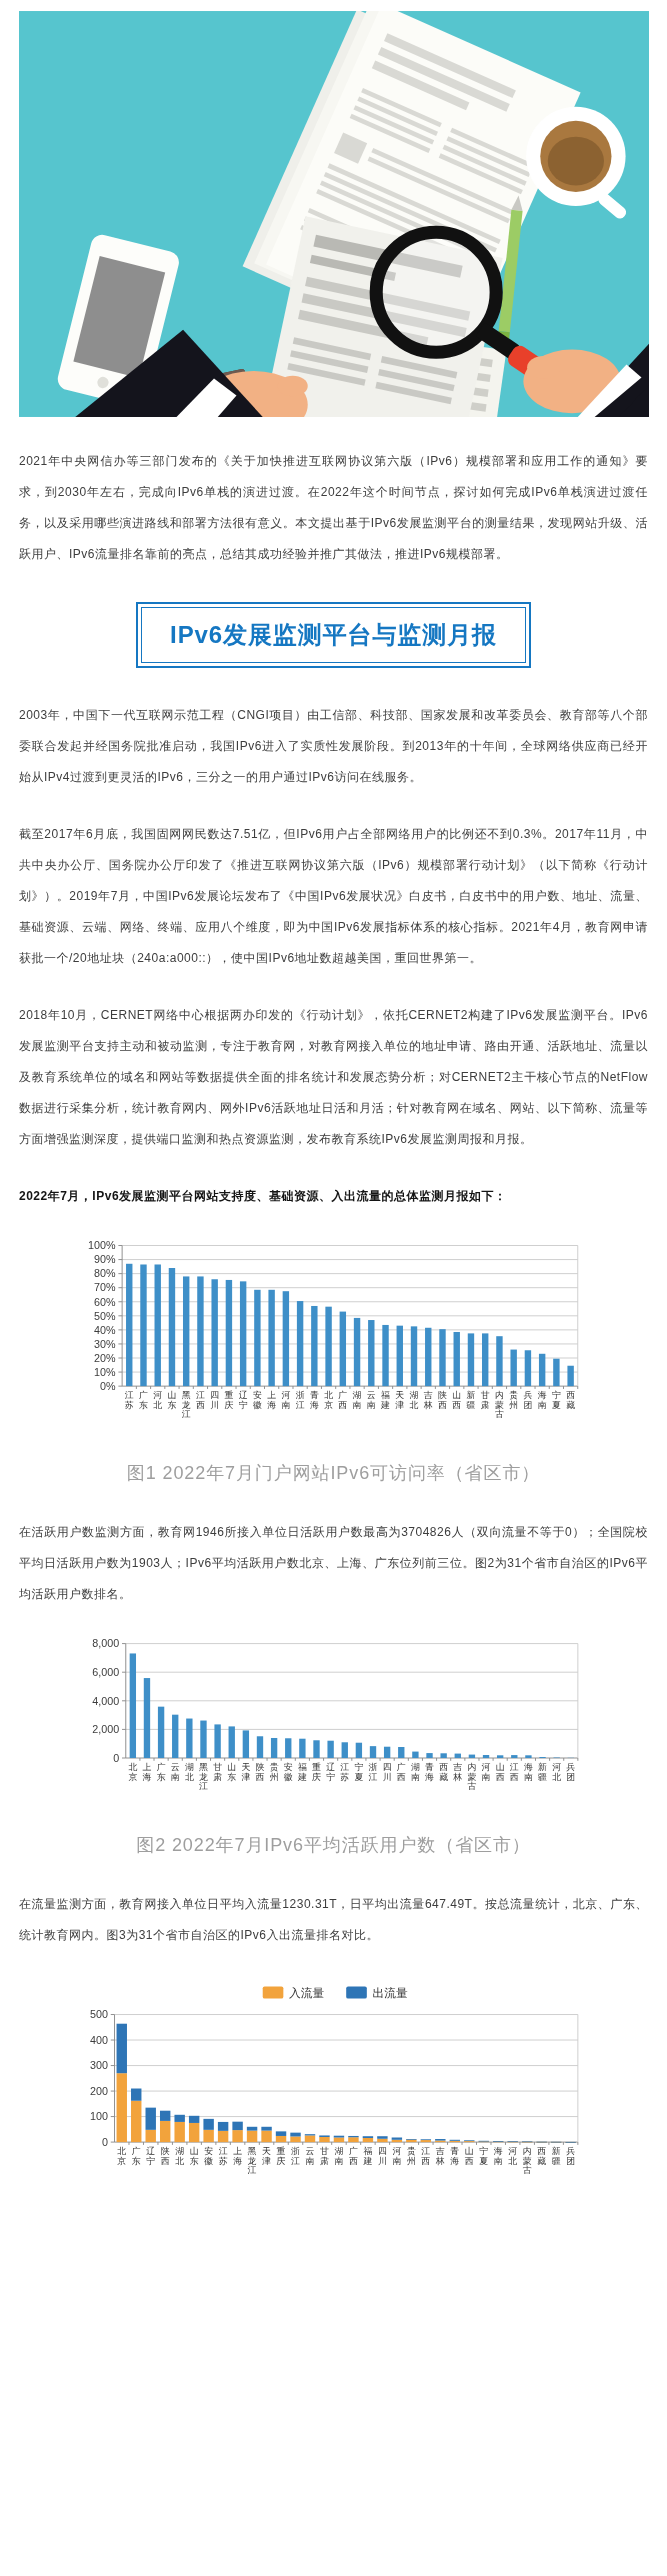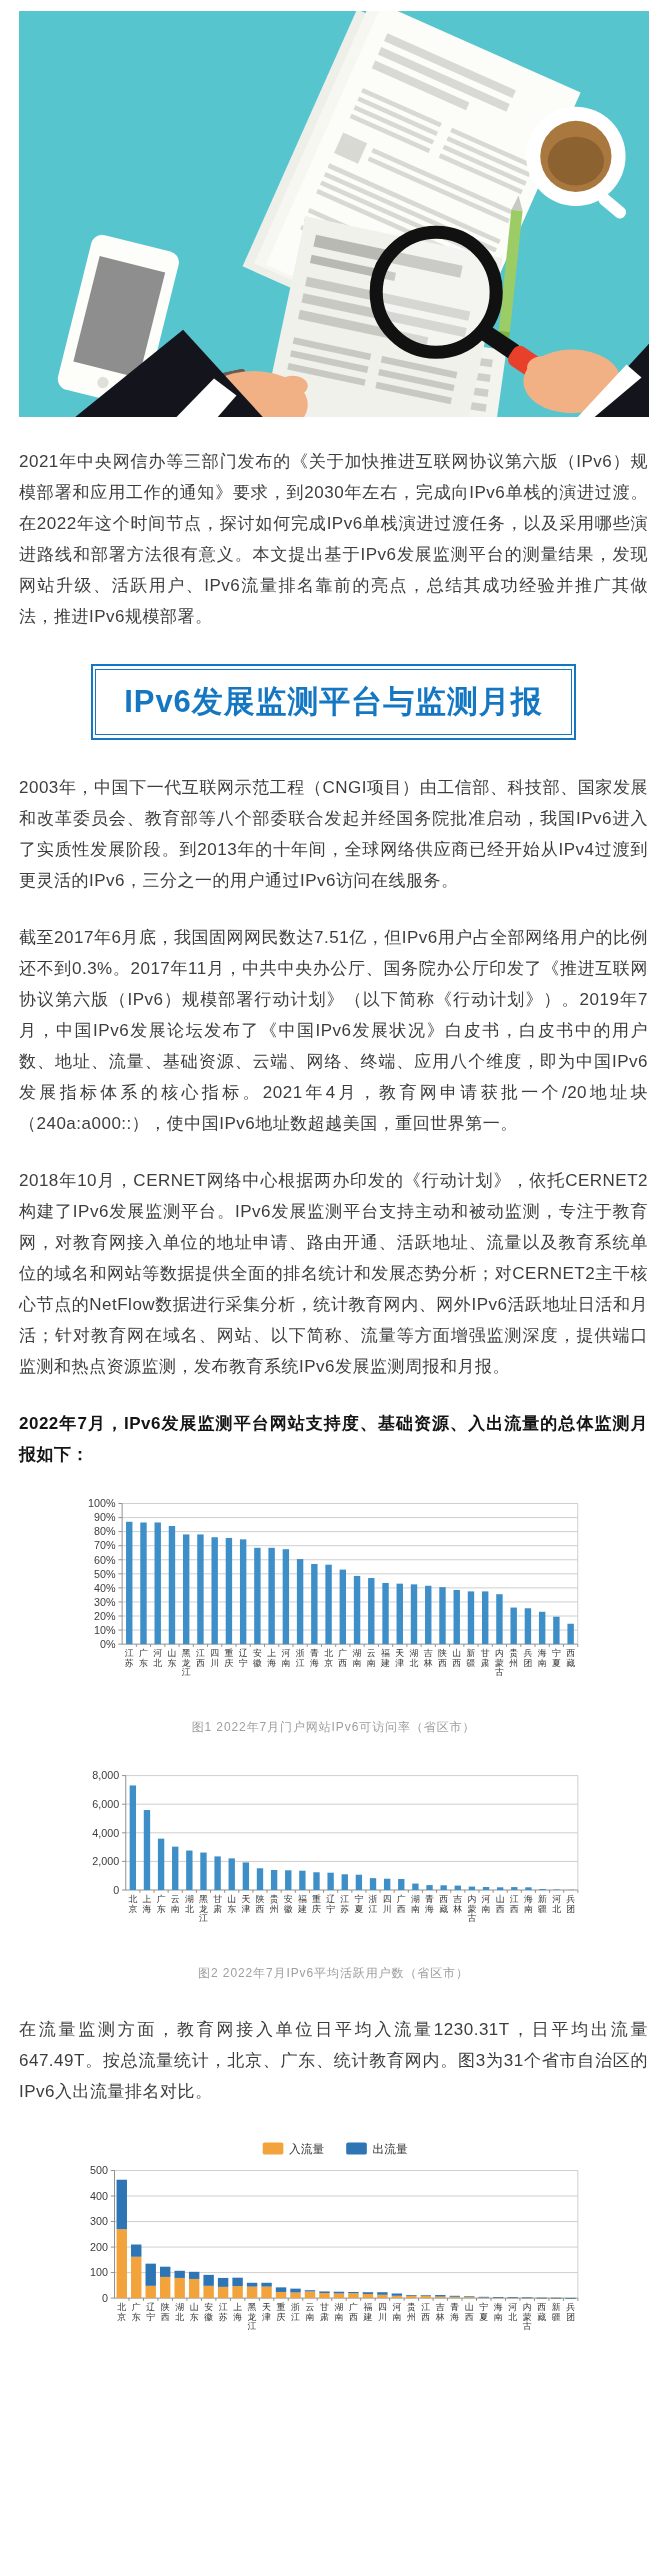--- a/index.html
+++ b/index.html
@@ -7,40 +7,40 @@
     position:relative;
     width:667px;height:2576px;
     margin:0 auto;
     overflow:hidden;
     background:#ffffff;
     font-family:"Liberation Sans","DejaVu Sans",sans-serif;
   }
   .hero-wrap{padding:11.2px 19px 0 19px;}
   .content{padding:0 19px;}
   .para{
-    font-size:17px;line-height:31px;color:#3d3d3d;
+    font-size:12px;line-height:31px;color:#3d3d3d;
     text-align:justify;margin:26px 0;
     letter-spacing:0.5px;
   }
   .para.bold{font-weight:bold;color:#141414;}
   .banner-outer{
     width:fit-content;margin:32px auto 32px auto;
     border:2.8px solid #1577c2;padding:2.8px;background:#ffffff;
   }
   .banner-inner{
     border:1.9px solid #1577c2;padding:11.2px 28px;
   }
   .banner-inner span{
-    font-size:31px;font-weight:bold;color:#1577c2;letter-spacing:0.9px;
+    font-size:24px;font-weight:bold;color:#1577c2;letter-spacing:0.9px;
   }
   figure.chart{margin:22.5px 0 0 0;padding:0;}
   .chart-canvas{width:514px;margin:0 auto;}
   .chart-canvas svg{display:block;}
   figcaption.chart-caption{
-    text-align:center;font-size:12px;color:#9e9e9e;
+    text-align:center;font-size:18px;color:#9e9e9e;
     margin:13px 0 32px 0;letter-spacing:0.9px;
   }
 </style>
 </head>
 <body>
 
 <div class="page">
 
   <div class="hero-wrap">
     <svg width="630" height="406" viewBox="0 0 672 433">
@@ -308,20 +308,21 @@
             <line x1="518.8125" y1="158" x2="518.8125" y2="161" stroke="#8a8a8a" stroke-width="1"></line>
             <text x="511.21875" y="171" text-anchor="middle" font-size="9.5" fill="#333333"><tspan x="511.21875" dy="0">宁</tspan><tspan x="511.21875" dy="10">夏</tspan></text>
             <rect x="522.9890625" y="136.25" width="6.8343750000000005" height="21.75" fill="#3e8fc8"></rect>
             <line x1="534" y1="158" x2="534" y2="161" stroke="#8a8a8a" stroke-width="1"></line>
             <text x="526.40625" y="171" text-anchor="middle" font-size="9.5" fill="#333333"><tspan x="526.40625" dy="0">西</tspan><tspan x="526.40625" dy="10">藏</tspan></text>
           </svg>
         </div>
       <figcaption class="chart-caption">图1 2022年7月门户网站IPv6可访问率（省区市）</figcaption>
     </figure>
 
+    <p class="para">在活跃用户数监测方面，教育网1946所接入单位日活跃用户数最高为3704826人（双向流量不等于0）；全国院校平均日活跃用户数为1903人；IPv6平均活跃用户数北京、上海、广东位列前三位。图2为31个省市自治区的IPv6平均活跃用户数排名。</p>
 
     <figure class="chart">
       <div class="chart-canvas">
           <svg width="514" height="184" viewBox="0 0 548 196">
             <line x1="52" y1="130" x2="534" y2="130" stroke="#8a8a8a" stroke-width="1"></line>
             <text x="45" y="134" text-anchor="end" font-size="11.5" fill="#3c3c3c">0</text>
             <line x1="48" y1="130" x2="52" y2="130" stroke="#8a8a8a" stroke-width="1"></line>
             <line x1="52" y1="99.5" x2="534" y2="99.5" stroke="#cccccc" stroke-width="1"></line>
             <text x="45" y="103.5" text-anchor="end" font-size="11.5" fill="#3c3c3c">2,000</text>
             <line x1="48" y1="99.5" x2="52" y2="99.5" stroke="#8a8a8a" stroke-width="1"></line>

